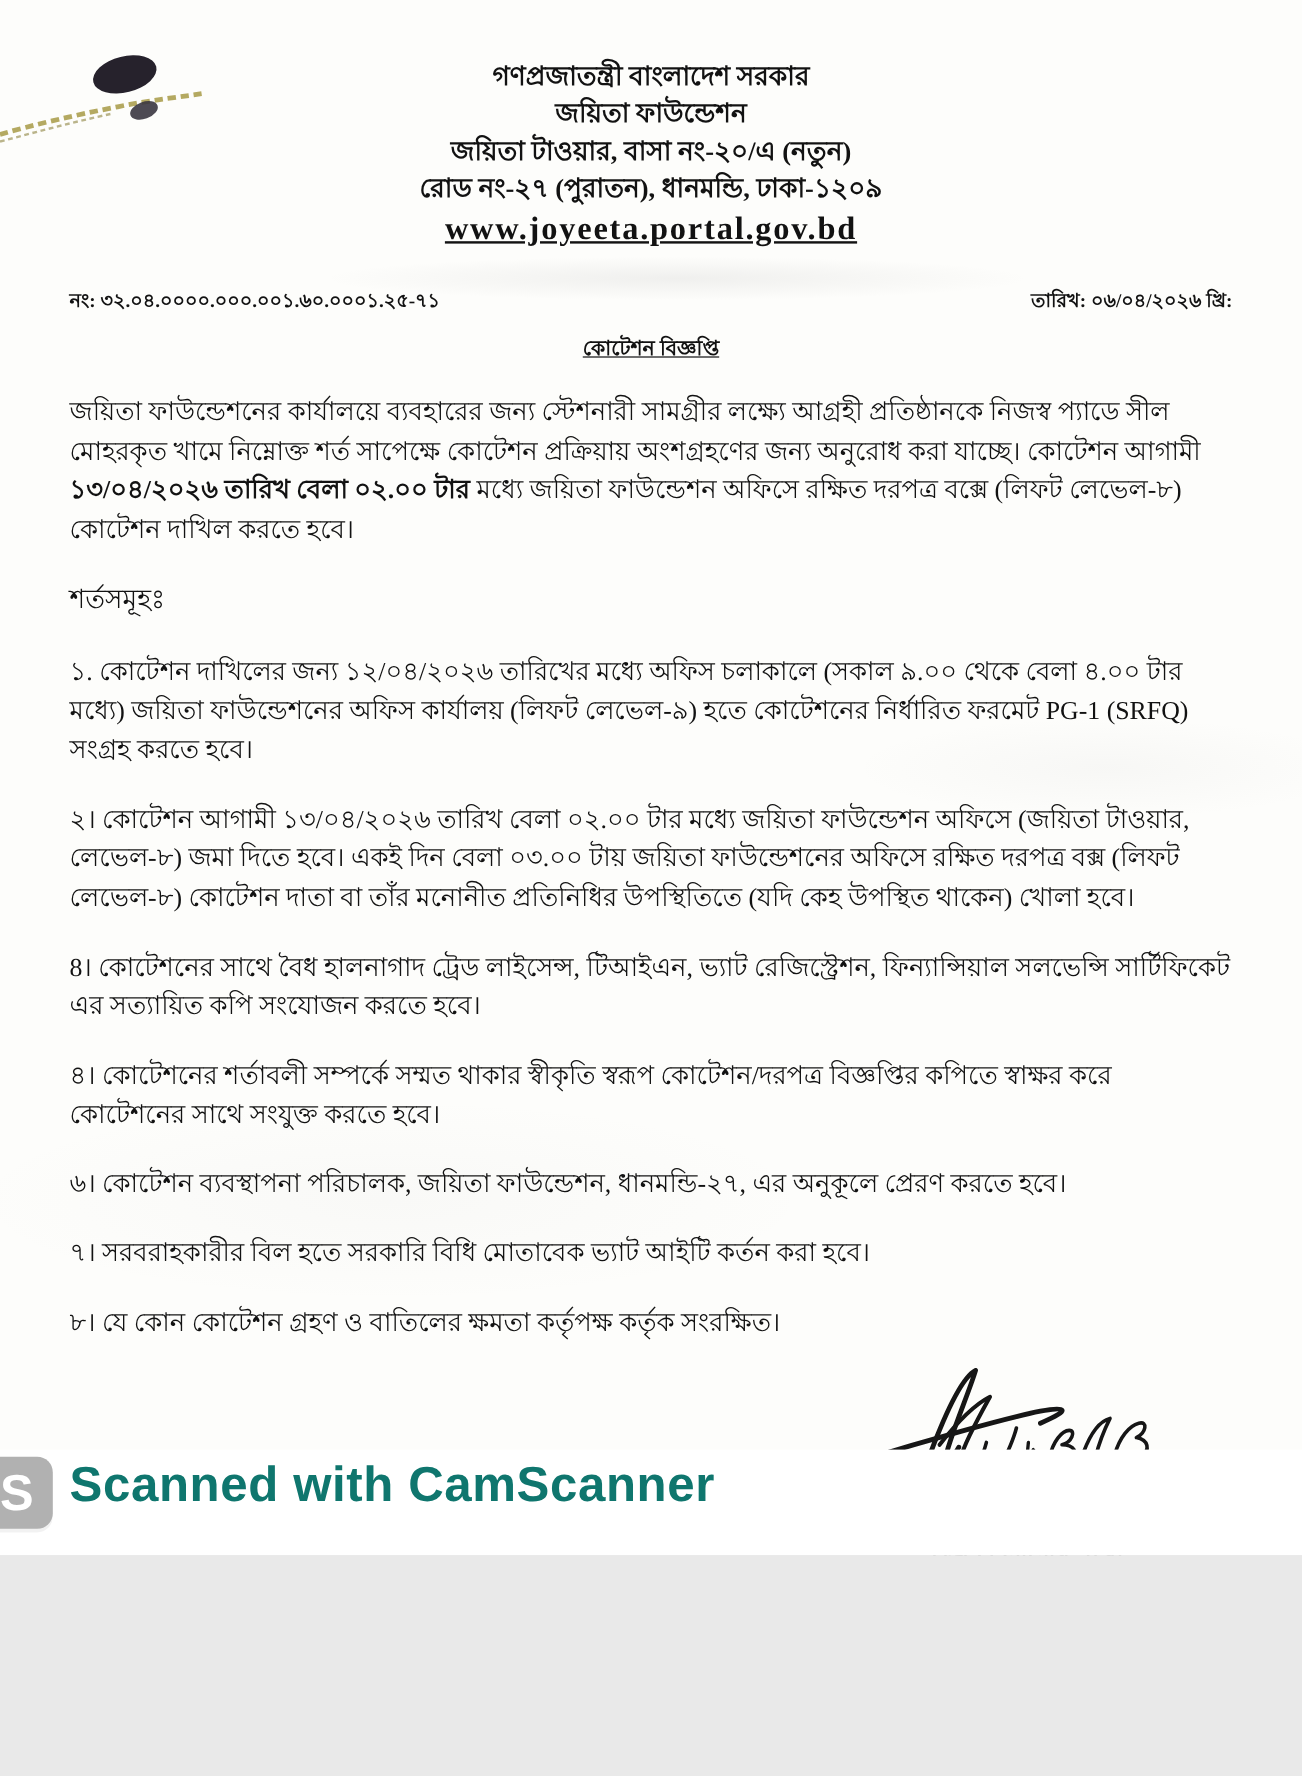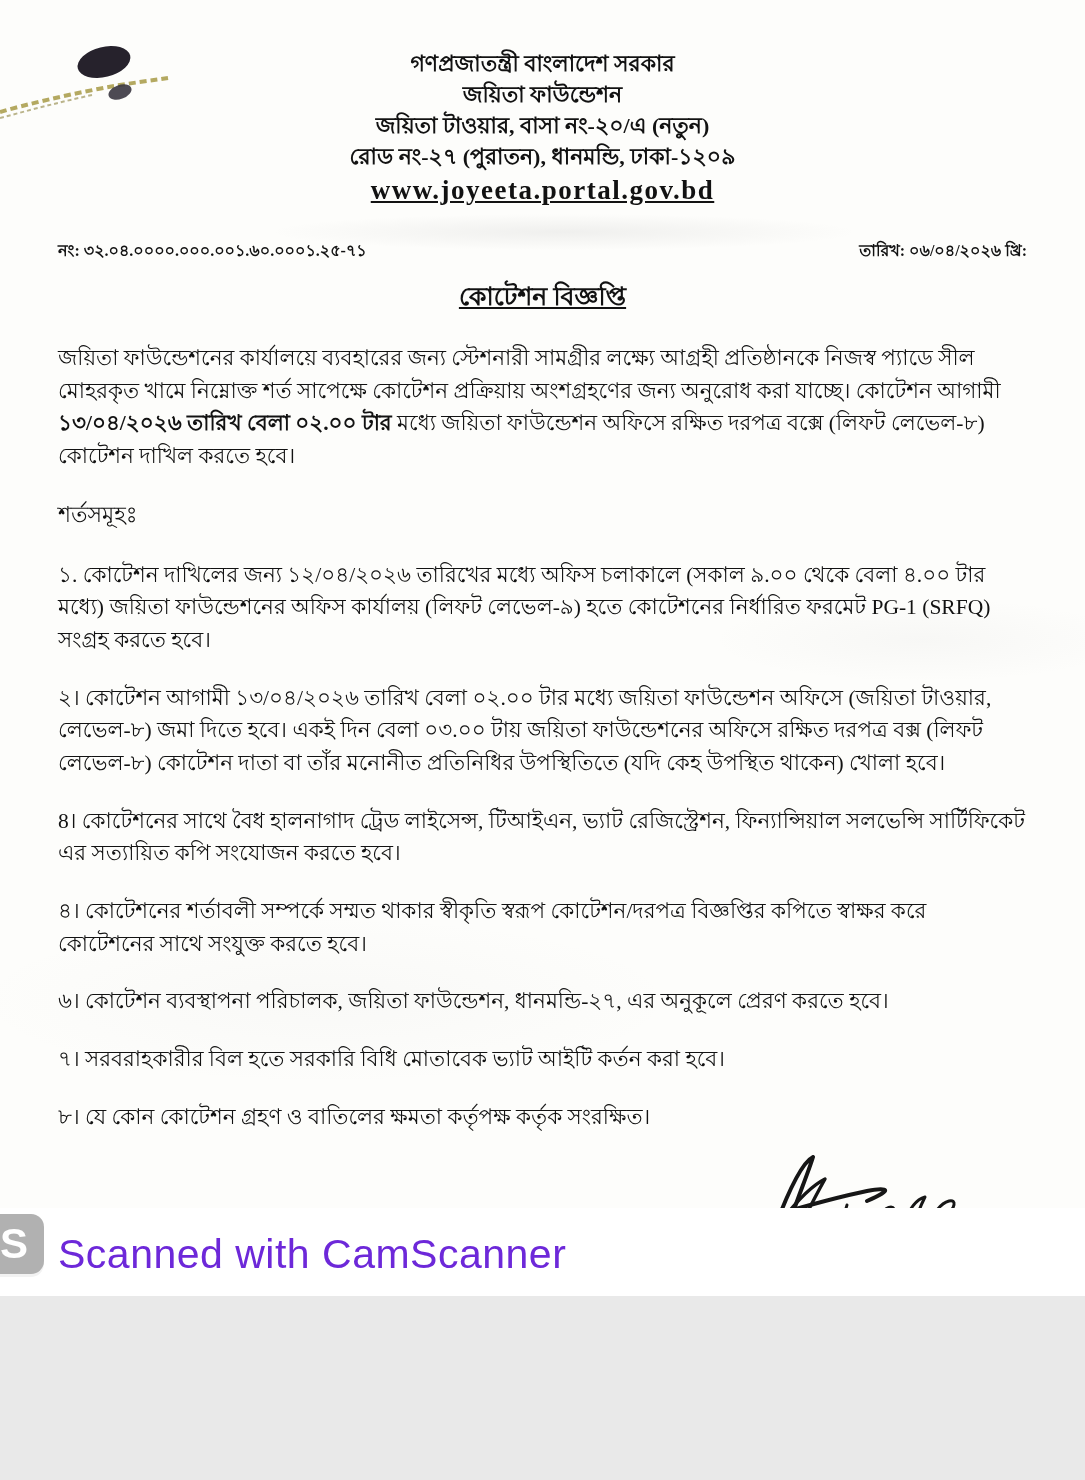--- a/index.html
+++ b/index.html
@@ -33,21 +33,21 @@
     letter-spacing: 1.5px;
     text-decoration: underline;
   }
 
   .memo-row {
     display: flex; justify-content: space-between; align-items: flex-start;
     margin-top: 32px; font-size: 16px; font-weight: 600;
   }
   .doc-title {
     text-align: center; margin-top: 12px;
-    font-size: 25px; font-weight: 700; text-decoration: underline;
+    font-size: 17px; font-weight: 700; text-decoration: underline;
   }
 
   .body-text { font-size: 21.5px; line-height: 1.52; }
   .intro { margin-top: 22px; }
   .conditions-heading { margin-top: 24px; font-size: 22px; font-weight: 400; }
   .condition { margin-top: 25px; }
 
   .sig-wrap { display: flex; justify-content: flex-end; padding-right: 50px; margin-top: 4px; }
   .sig { text-align: left; }
   .sig-scribble { display: block; margin: 0 0 -14px -60px; }
@@ -64,23 +64,23 @@
   .cs-icon {
     position: absolute; left: -16px; top: 6px;
     width: 60px; height: 60px;
     background: #b1b1b1; border-radius: 13px;
     color: #ffffff; font-family: "Liberation Sans", sans-serif;
     font-weight: 700; font-size: 42px;
     display: flex; align-items: center; justify-content: center;
     box-shadow: 0 3px 0 rgba(0,0,0,0.05);
   }
   .footer-text {
-    position: absolute; left: 58px; top: 23px;
-    color: #6d28d9; font-family: "Liberation Sans", sans-serif;
-    font-size: 41px; font-weight: 400; letter-spacing: 0.5px;
+    position: absolute; left: 58px; top: 6px;
+    color: #0f766e; font-family: "Liberation Sans", sans-serif;
+    font-size: 41px; font-weight: 700; letter-spacing: 0.5px;
   }
 </style>
 </head>
 <body>
 
 <div class="page">
   <div class="scan-noise"></div>
 
   <svg class="staple" width="180" height="130" viewBox="0 0 180 130">
     <path d="M0,112 C28,104 62,96 98,89 C122,84 142,82 168,78" stroke="#a79a45" stroke-width="4" stroke-dasharray="7 4" fill="none" opacity="0.85"></path>

